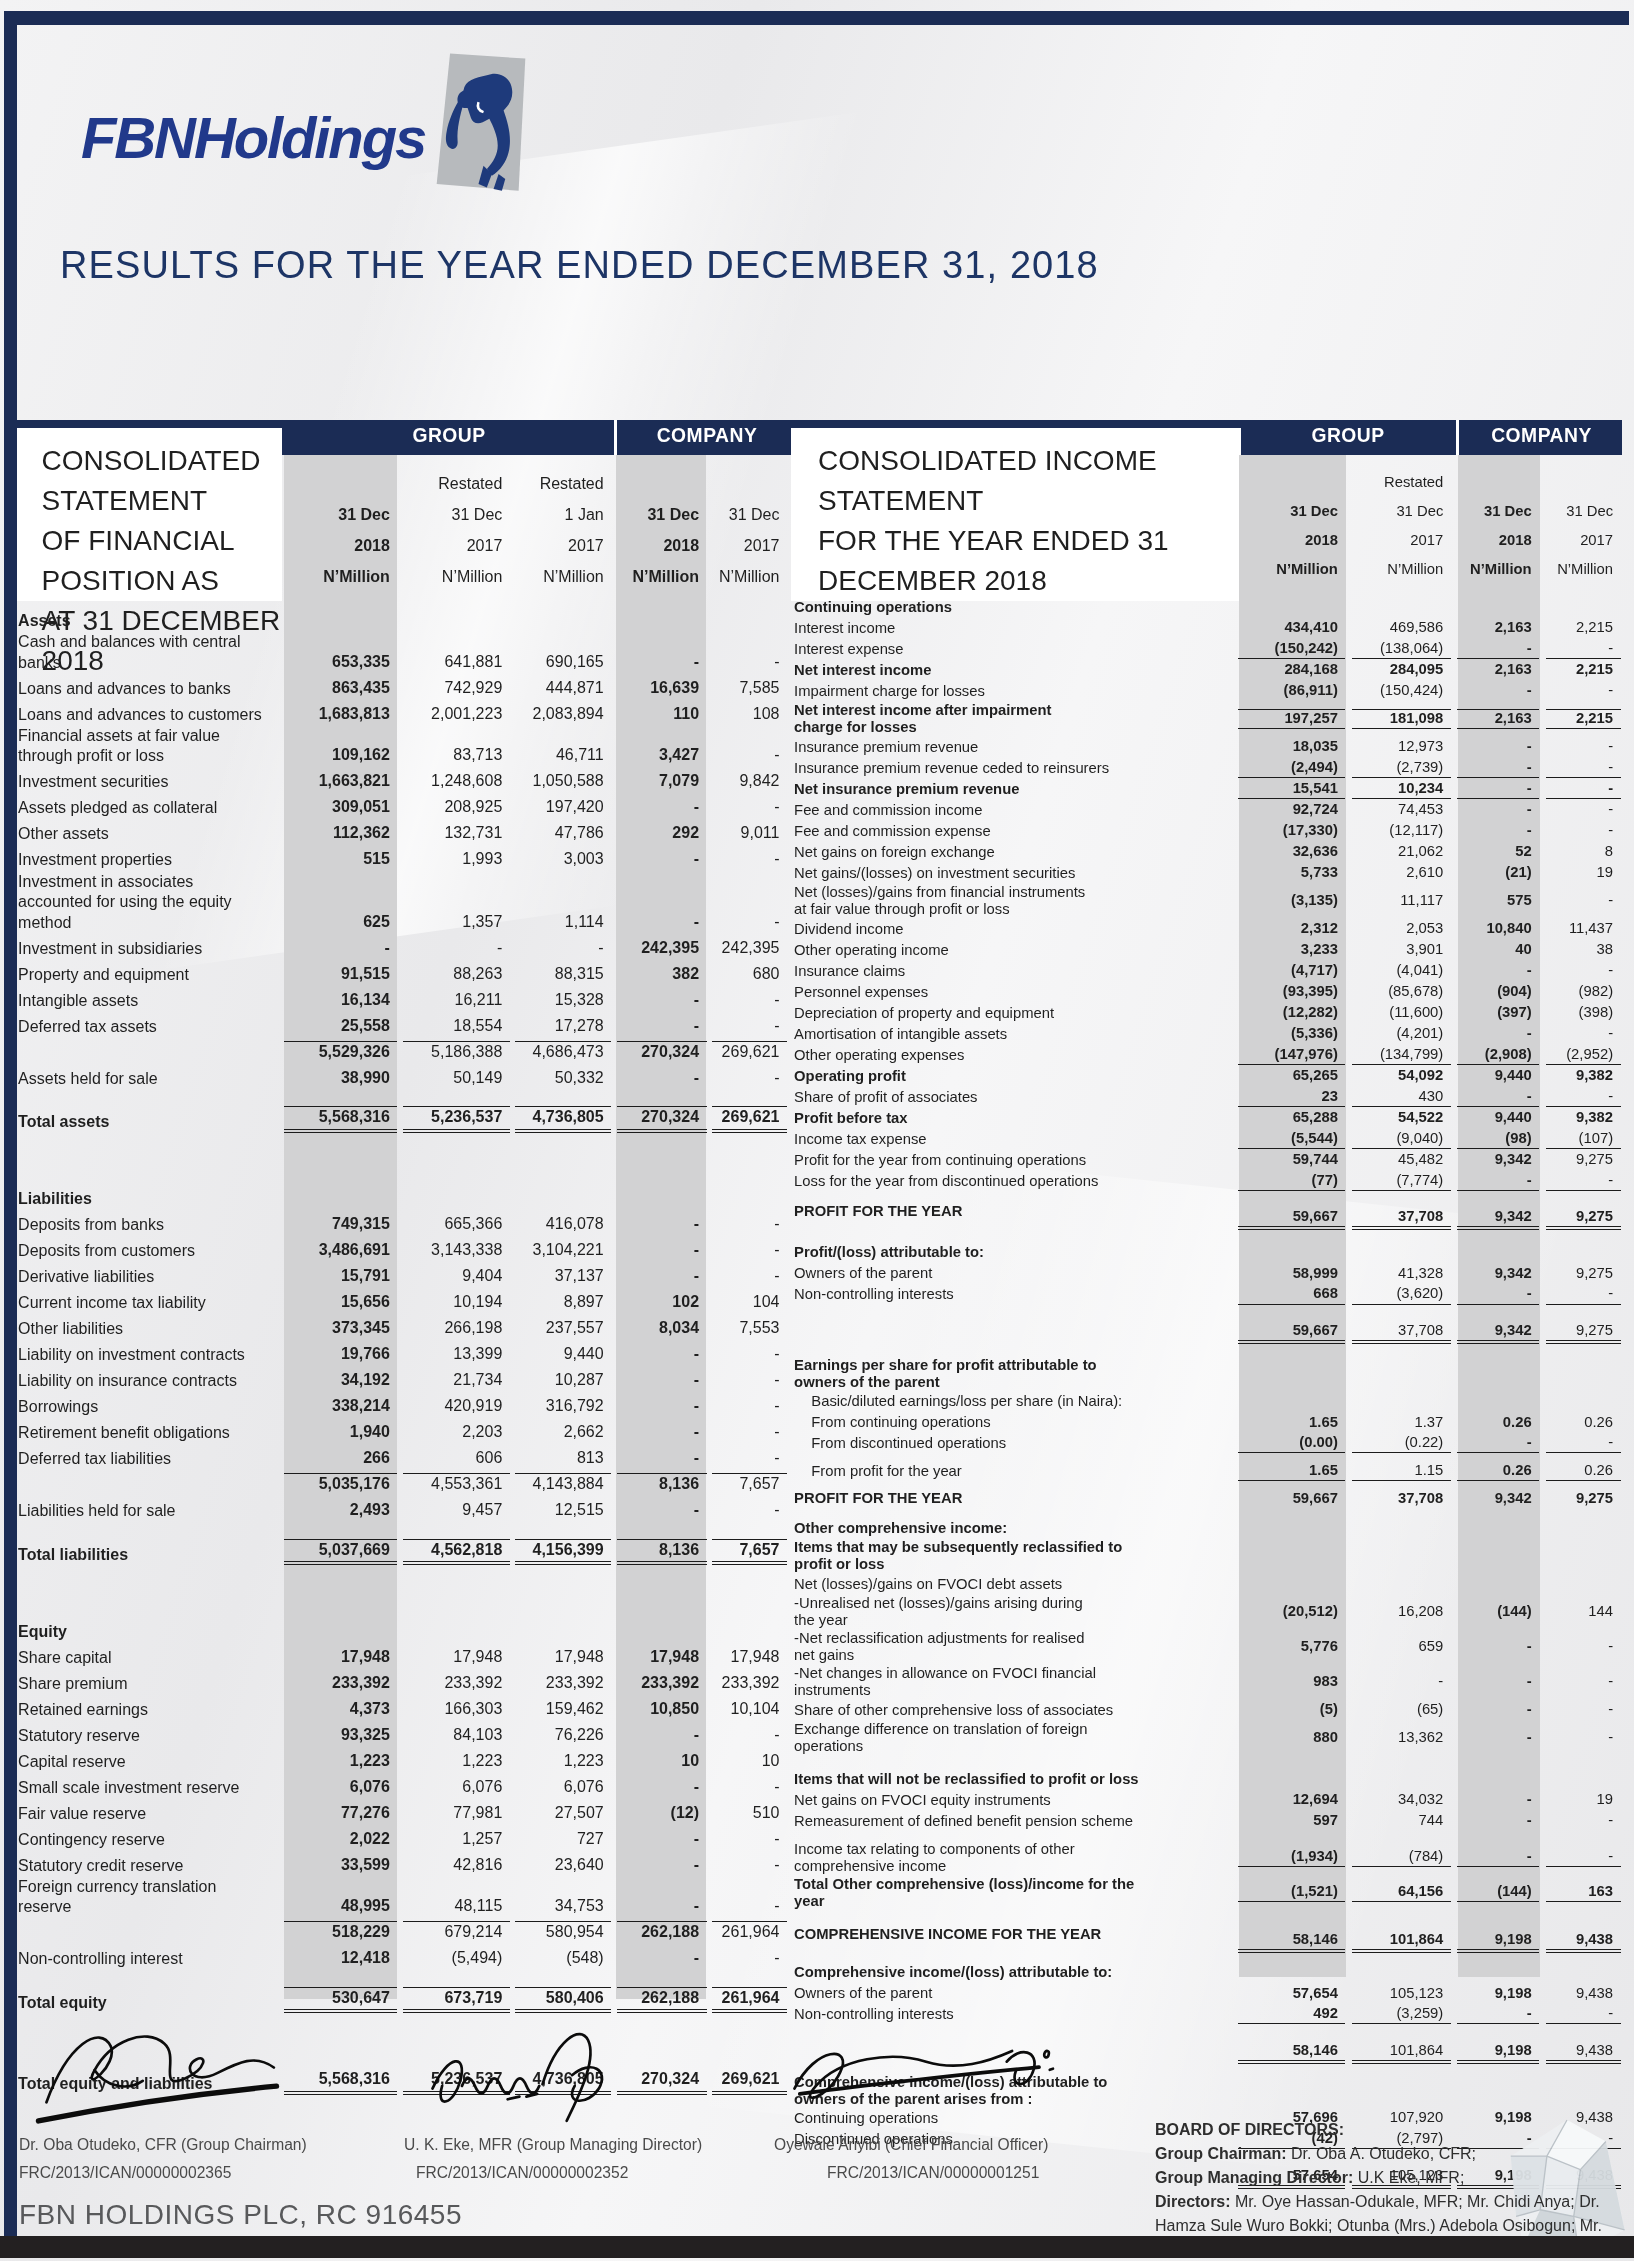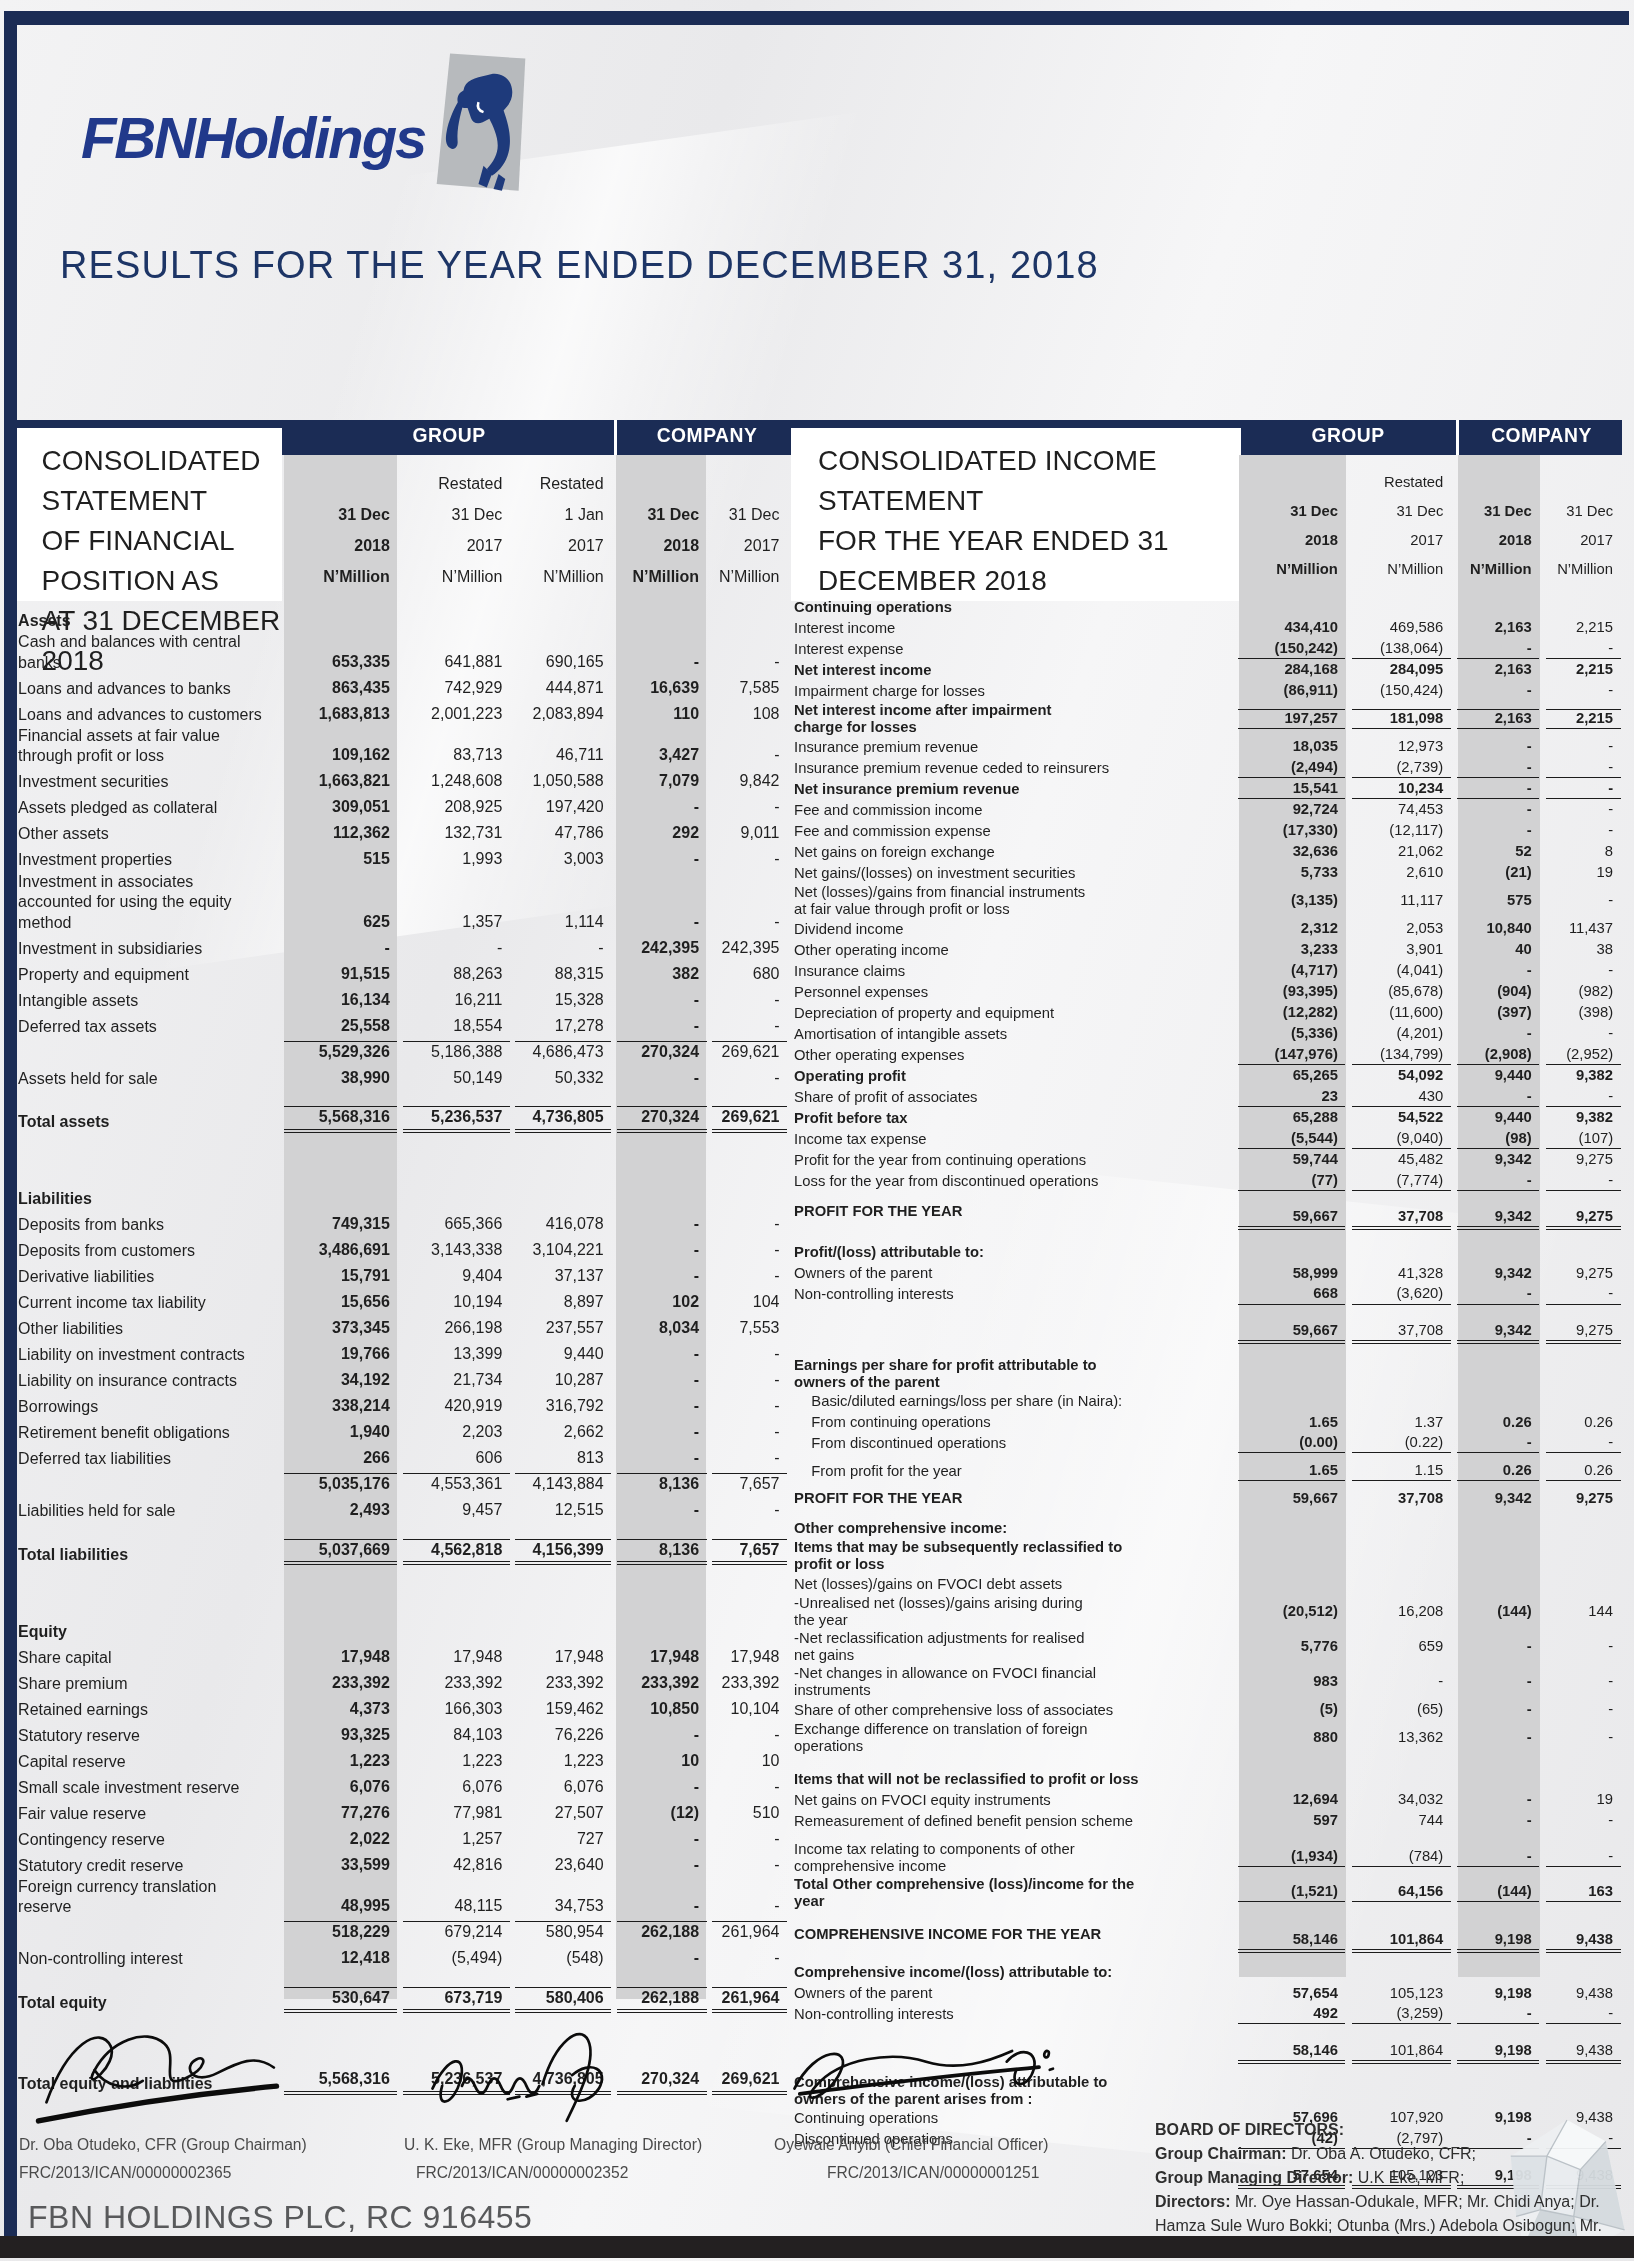--- a/index.html
+++ b/index.html
@@ -69,21 +69,21 @@
   .ind .cell-label{padding-left:19.3px;}
   .lt .cell-val{border-top:1.6px solid #1c1c1c;}
   .lb-s .cell-val{border-bottom:1.6px solid #1c1c1c;text-align:right;}
   .lb-d .cell-val{border-bottom:4.8px double #1c1c1c;margin-top:16px;}
   .sp{width:100%;}
 
   
   .sig-svg{position:absolute;z-index:2;}
   .sig-name{position:absolute;z-index:2;font-size:15.6px;color:#4a4a4a;white-space:nowrap;}
   .frc{position:absolute;z-index:2;font-size:15.6px;color:#4a4a4a;white-space:nowrap;}
-  .company-line{position:absolute;left:28px;top:2199px;z-index:2;font-size:32px;color:#58595b;letter-spacing:0.5px;}
+  .company-line{position:absolute;left:19px;top:2199px;z-index:2;font-size:28px;color:#58595b;letter-spacing:0.5px;}
   .board{position:absolute;left:1155px;top:2118px;width:483px;z-index:2;font-size:16px;line-height:24px;color:#2e2e2e;}
   .board .b{font-weight:bold;}
   .board-title{font-weight:bold;}
   .diamond{position:absolute;right:0px;top:2116px;z-index:1;opacity:.95;}
 </style>
 </head>
 <body>
 
 <div class="page">
   <div class="streak streak1"></div>

